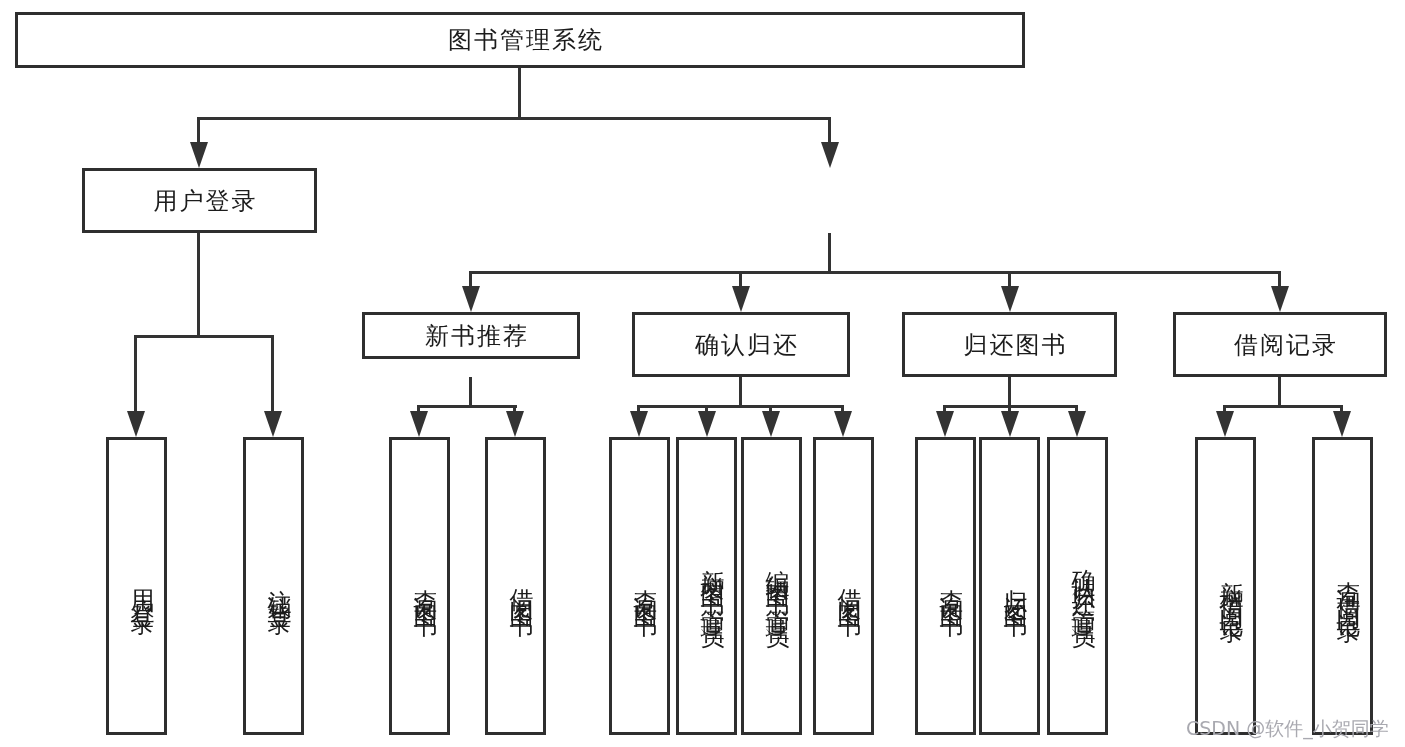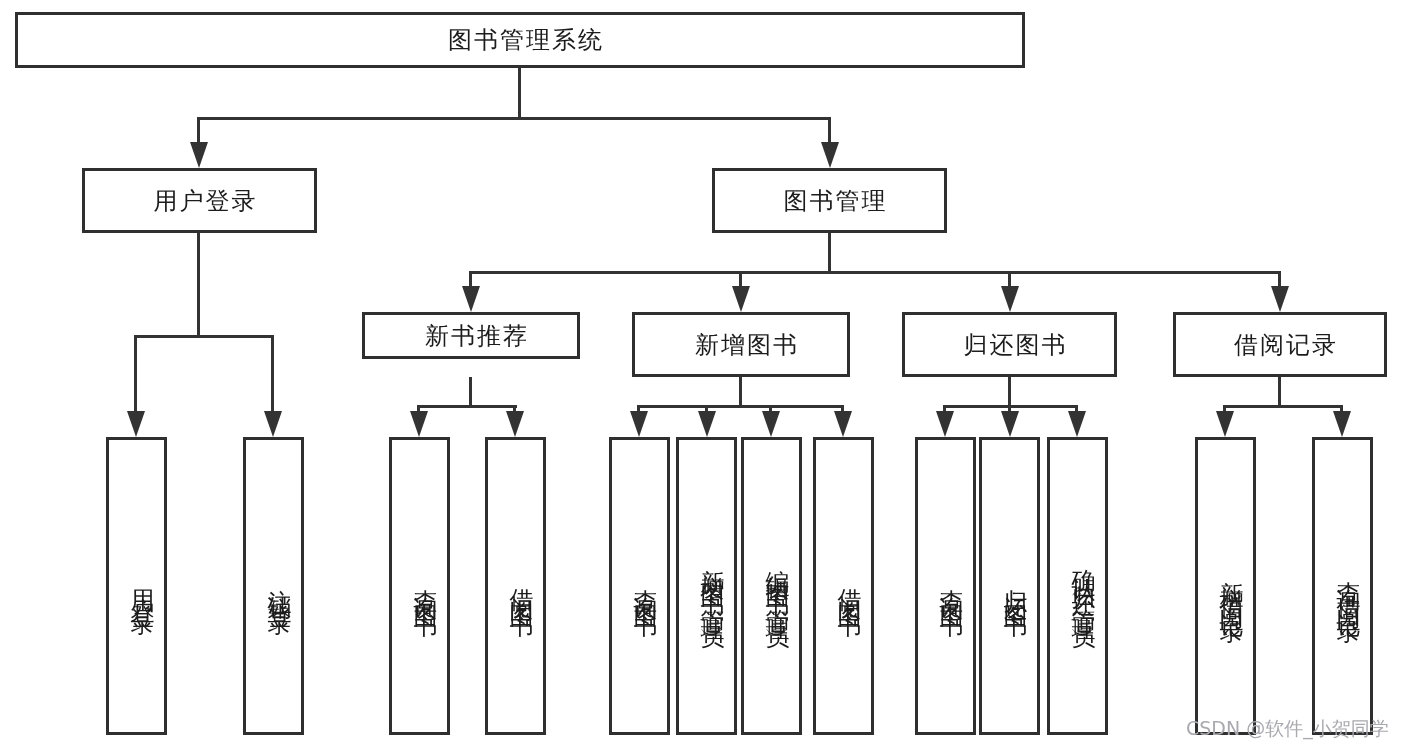--- a/index.html
+++ b/index.html
@@ -42,23 +42,20 @@
   <div class="line" style="left:518px; top:68px; width:3px; height:52px;"></div>
   <div class="line" style="left:197px; top:117px; width:634px; height:3px;"></div>
   <div class="line" style="left:197px; top:117px; width:3px; height:28px;"></div>
   <div class="arrow" style="left:190px; top:142px;"></div>
   <div class="line" style="left:828px; top:117px; width:3px; height:28px;"></div>
   <div class="arrow" style="left:821px; top:142px;"></div>
 
   <div class="box hbox" style="left:82px; top:168px; width:235px; height:65px;">
     <span>用户登录</span>
   </div>
-  <div class="box hbox" style="left:712px; top:168px; width:235px; height:65px;">
-    <span>图书管理</span>
-  </div>
 
   <div class="line" style="left:197px; top:233px; width:3px; height:105px;"></div>
   <div class="line" style="left:134px; top:335px; width:140px; height:3px;"></div>
   <div class="line" style="left:134px; top:335px; width:3px; height:78px;"></div>
   <div class="arrow" style="left:127px; top:411px;"></div>
   <div class="line" style="left:271px; top:335px; width:3px; height:78px;"></div>
   <div class="arrow" style="left:264px; top:411px;"></div>
 
   <div class="line" style="left:828px; top:233px; width:3px; height:41px;"></div>
   <div class="line" style="left:469px; top:271px; width:812px; height:3px;"></div>
@@ -68,21 +65,21 @@
   <div class="arrow" style="left:732px; top:286px;"></div>
   <div class="line" style="left:1008px; top:271px; width:3px; height:18px;"></div>
   <div class="arrow" style="left:1001px; top:286px;"></div>
   <div class="line" style="left:1278px; top:271px; width:3px; height:18px;"></div>
   <div class="arrow" style="left:1271px; top:286px;"></div>
 
   <div class="box hbox" style="left:362px; top:312px; width:218px; height:47px;">
     <span>新书推荐</span>
   </div>
   <div class="box hbox" style="left:632px; top:312px; width:218px; height:65px;">
-    <span>新增图书</span>
+    <span>确认归还</span>
   </div>
   <div class="box hbox" style="left:902px; top:312px; width:215px; height:65px;">
     <span>归还图书</span>
   </div>
   <div class="box hbox" style="left:1173px; top:312px; width:214px; height:65px;">
     <span>借阅记录</span>
   </div>
 
   <div class="line" style="left:469px; top:377px; width:3px; height:31px;"></div>
   <div class="line" style="left:417px; top:405px; width:100px; height:3px;"></div>

